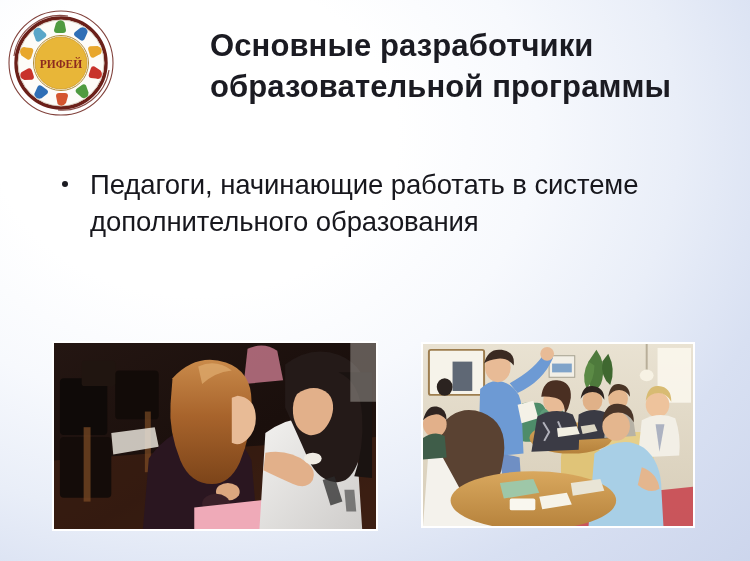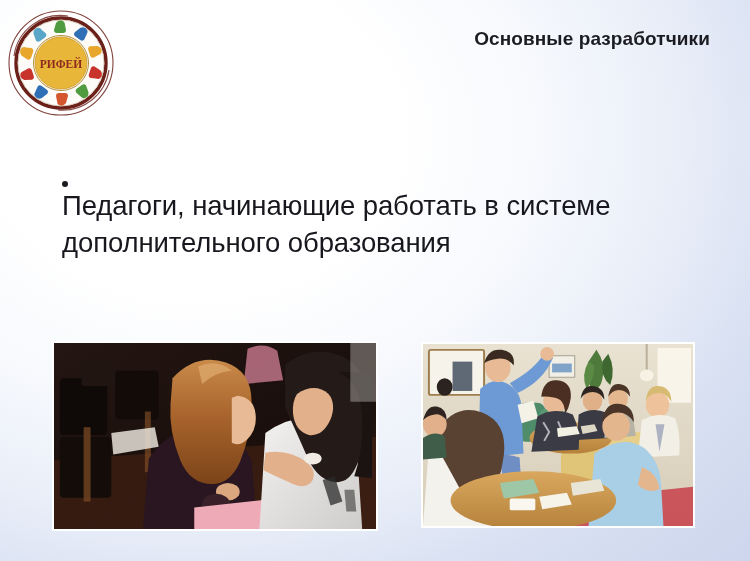--- a/index.html
+++ b/index.html
@@ -25,41 +25,40 @@
     height: 110px;
   }
   #logo-wrap svg { display: block; width: 110px; height: 110px; }
 
   
   #title {
     position: absolute;
     left: 210px;
     top: 26px;
     width: 500px;
-    text-align: right;
-    font-size: 19px;
+    text-align: left;
+    font-size: 31px;
     font-weight: bold;
     line-height: 1.32;
     color: #1b1b22;
     letter-spacing: 0.1px;
   }
   #title .line { display: block; }
 
   
   #bullets {
     position: absolute;
     left: 62px;
     top: 166px;
     width: 640px;
   }
   .bullet-row {
     display: flex;
     align-items: flex-start;
     margin-bottom: 12px;
-    flex-direction: column;
   }
   .bullet-dot {
     flex: 0 0 auto;
     width: 28px;
     padding-top: 15px;
     color: #1b1b22;
     font-size: 19px;
     line-height: 0;
     text-align: left;
   }
@@ -153,20 +152,21 @@
           <path d="M 50 15 q 3 -4 7 -2 q 2 1 2 4 l 1 5 q 0 3 -3 3 l -6 0 q -3 0 -3 -3 z" fill="#5aa6c8"></path>
         </g>
       </g>
 
       <text x="55" y="59.5" text-anchor="middle" font-family="'Liberation Serif', serif" font-size="11.5" font-weight="bold" fill="#8d2b1f">РИФЕЙ</text>
     </svg>
   </div>
 
   <div id="title">
     <span class="line">Основные разработчики</span>
+    <span class="line">образовательной программы</span>
   </div>
 
   <div id="bullets">
     <div class="bullet-row">
       <div class="bullet-dot"><i></i></div>
       <div class="bullet-text">Педагоги, начинающие работать в системе дополнительного образования</div>
     </div>
   </div>
 
   <div class="photo" id="photo-left">

